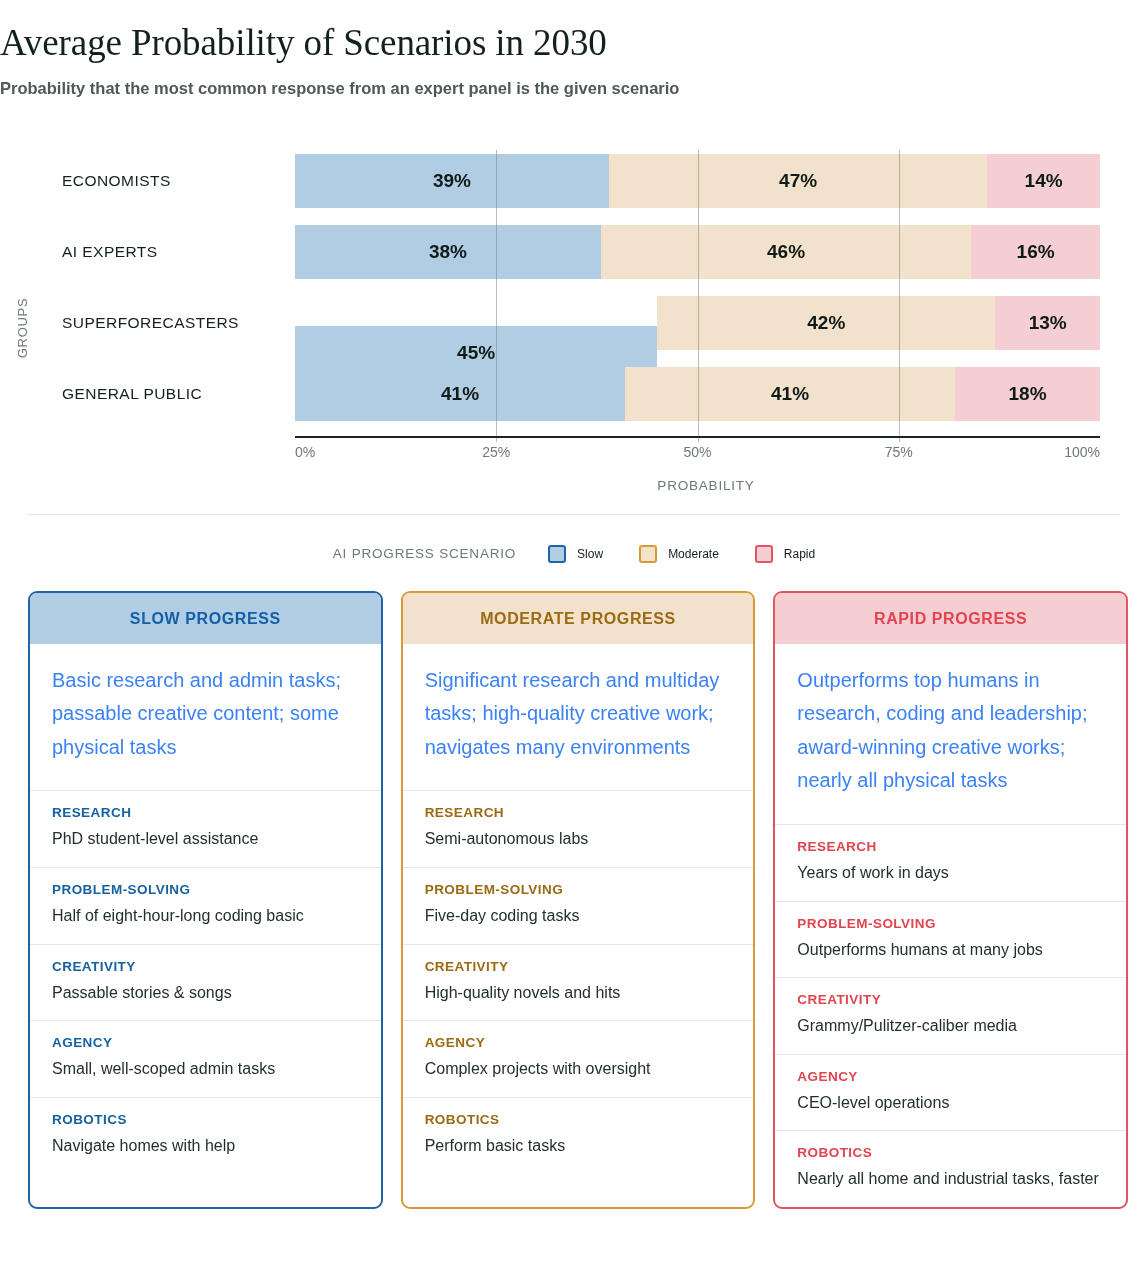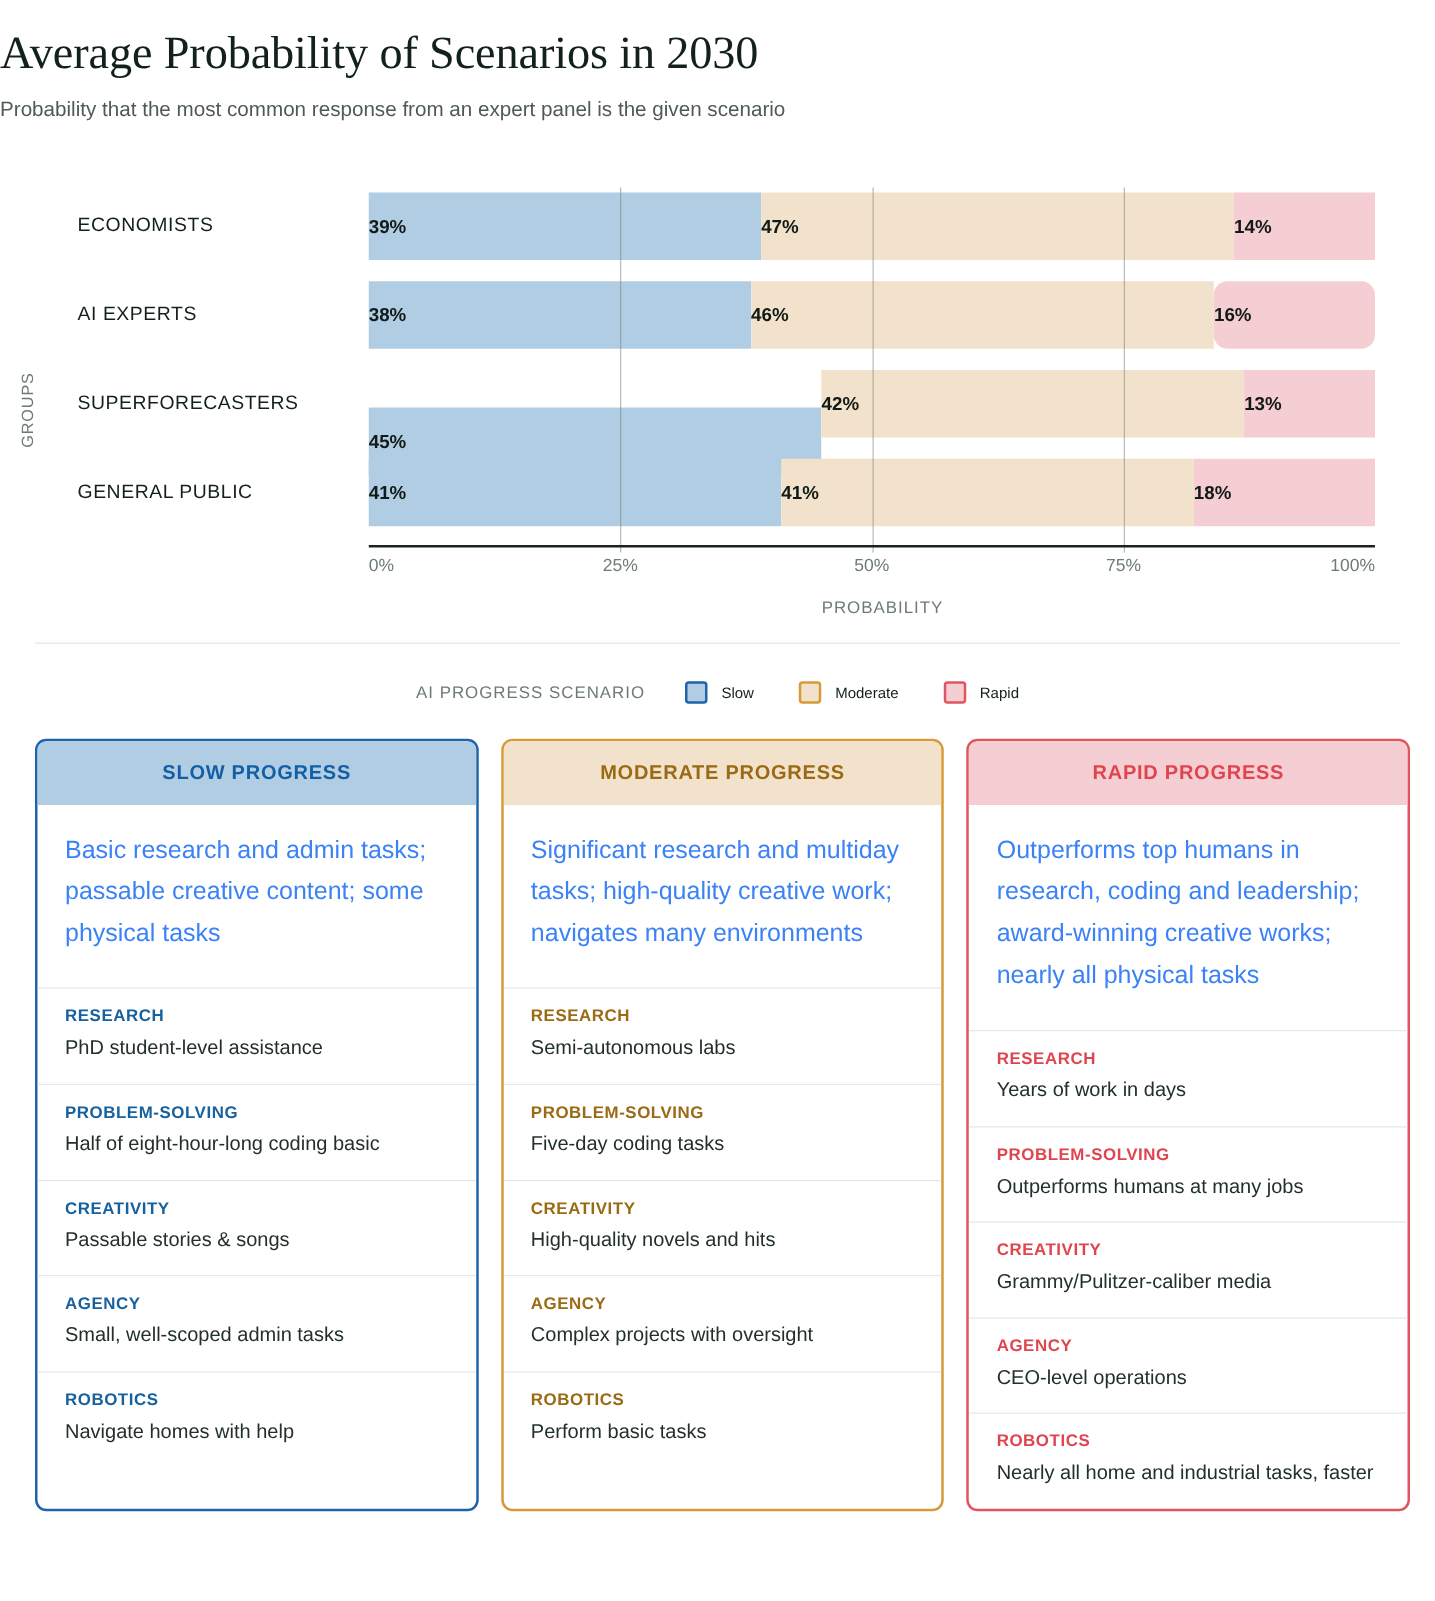--- a/index.html
+++ b/index.html
@@ -26,21 +26,21 @@
     font-weight: 400;
     color: #12211c;
     letter-spacing: -0.1px;
     margin: 0;
     line-height: 1.15;
   }
   .chart-subtitle {
     font-size: 16.5px;
     color: #4f5a56;
     margin-top: 14px;
-    font-weight: 400;
+    font-weight: 700;
   }
 
   
   .chart-wrap {
     position: relative;
     margin-top: 38px;
     height: 370px;
   }
   .y-axis-title {
     position: absolute;
@@ -84,22 +84,22 @@
   .bar {
     height: 54px;
     width: 100%;
     display: flex;
     position: relative;
   }
   .seg {
     height: 100%;
     display: flex;
     align-items: center;
-    justify-content: flex-start;
-    font-size: 15px;
+    justify-content: center;
+    font-size: 19px;
     font-weight: 700;
     color: #101a17;
     box-sizing: border-box;
   }
   .seg.slow { background: #b1cde4; }
   .seg.moderate { background: #f3e2cb; }
   .seg.rapid { background: #f5ced3; }
 
   
   .gridlines {
@@ -293,21 +293,21 @@
         </div>
       </div>
       <div class="barrow">
         <div class="bar">
           <div class="seg slow" style="width: 38%;">
             <span>38%</span>
           </div>
           <div class="seg moderate" style="width: 46%;">
             <span>46%</span>
           </div>
-          <div class="seg rapid" style="width: 16%; border-radius: 11px;">
+          <div class="seg rapid" style="width: 16%;">
             <span>16%</span>
           </div>
         </div>
       </div>
       <div class="barrow">
         <div class="bar">
           <div class="seg slow" style="width: 45%; margin-top: 30px;">
             <span>45%</span>
           </div>
           <div class="seg moderate" style="width: 42%;">

